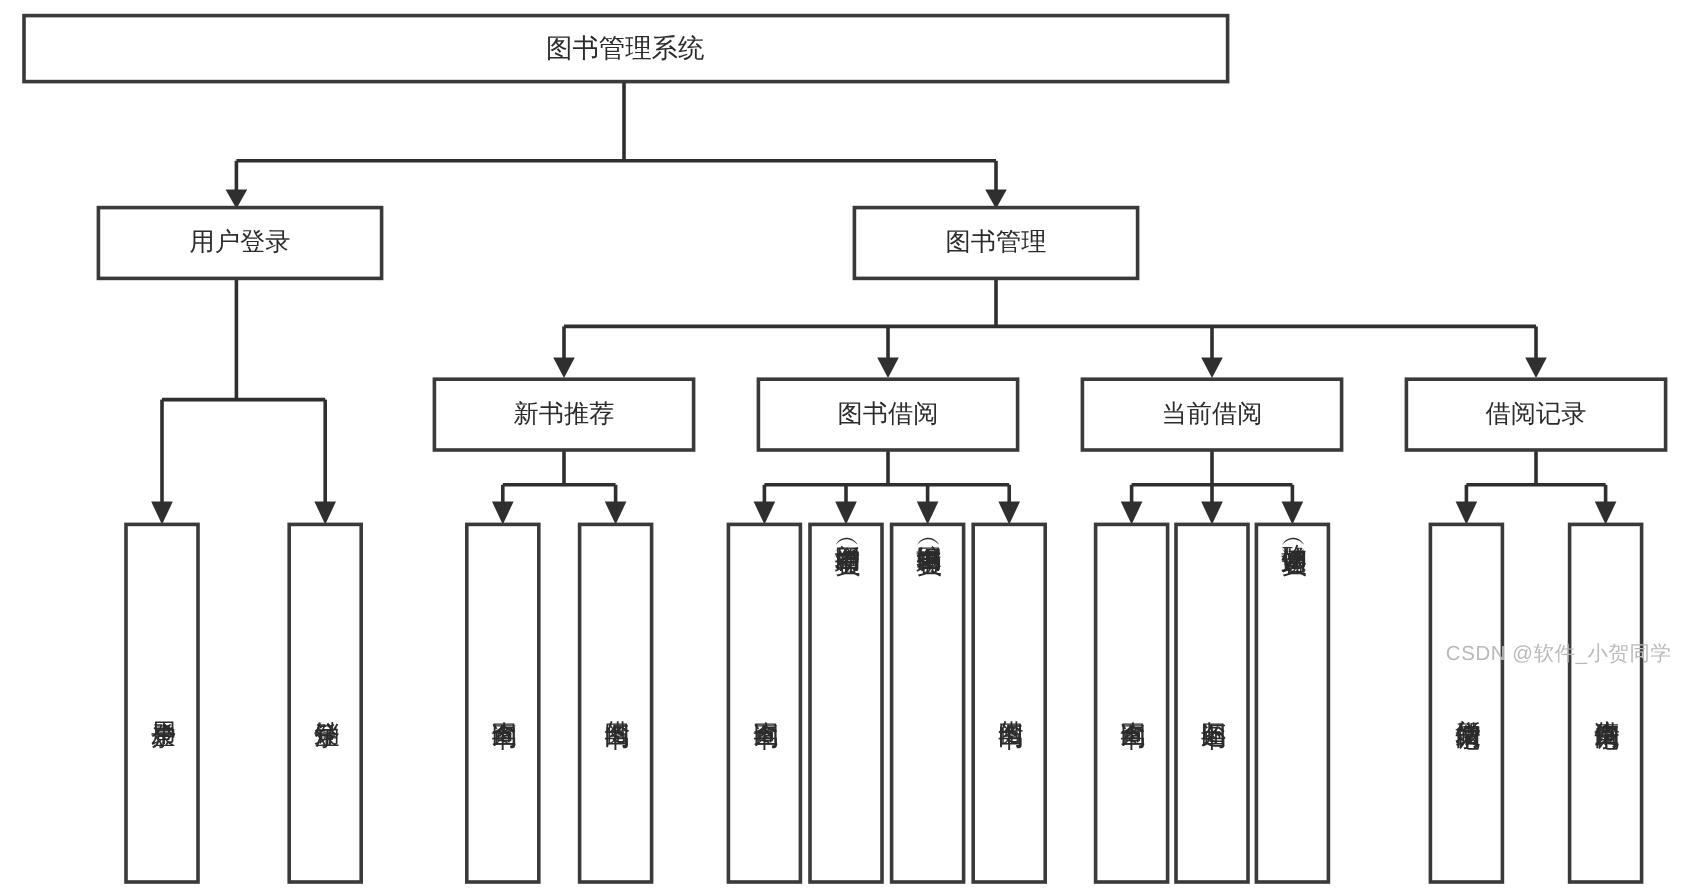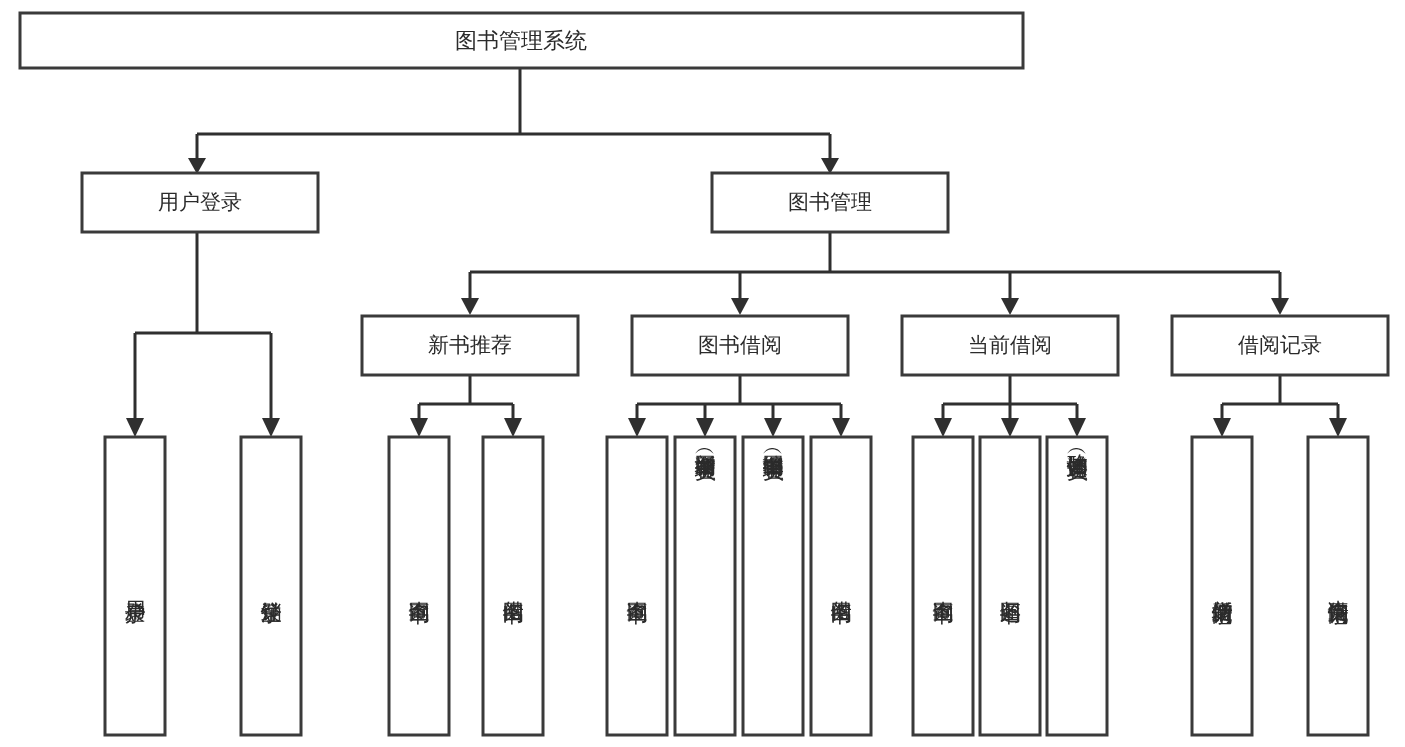--- a/index.html
+++ b/index.html
@@ -232,13 +232,14 @@
     <span class="leaf-label">确认归还（管理员）</span>
   </div>
 
   <div class="leaf-label-wrap" style="left:1192px; top:437px; width:60px; height:298px;">
     <span class="leaf-label">新增借阅记录</span>
   </div>
   <div class="leaf-label-wrap" style="left:1308px; top:437px; width:60px; height:298px;">
     <span class="leaf-label">查询借阅记录</span>
   </div>
 
+  <div class="watermark">CSDN @软件_小贺同学</div>
 </div>
 
 </body></html>

